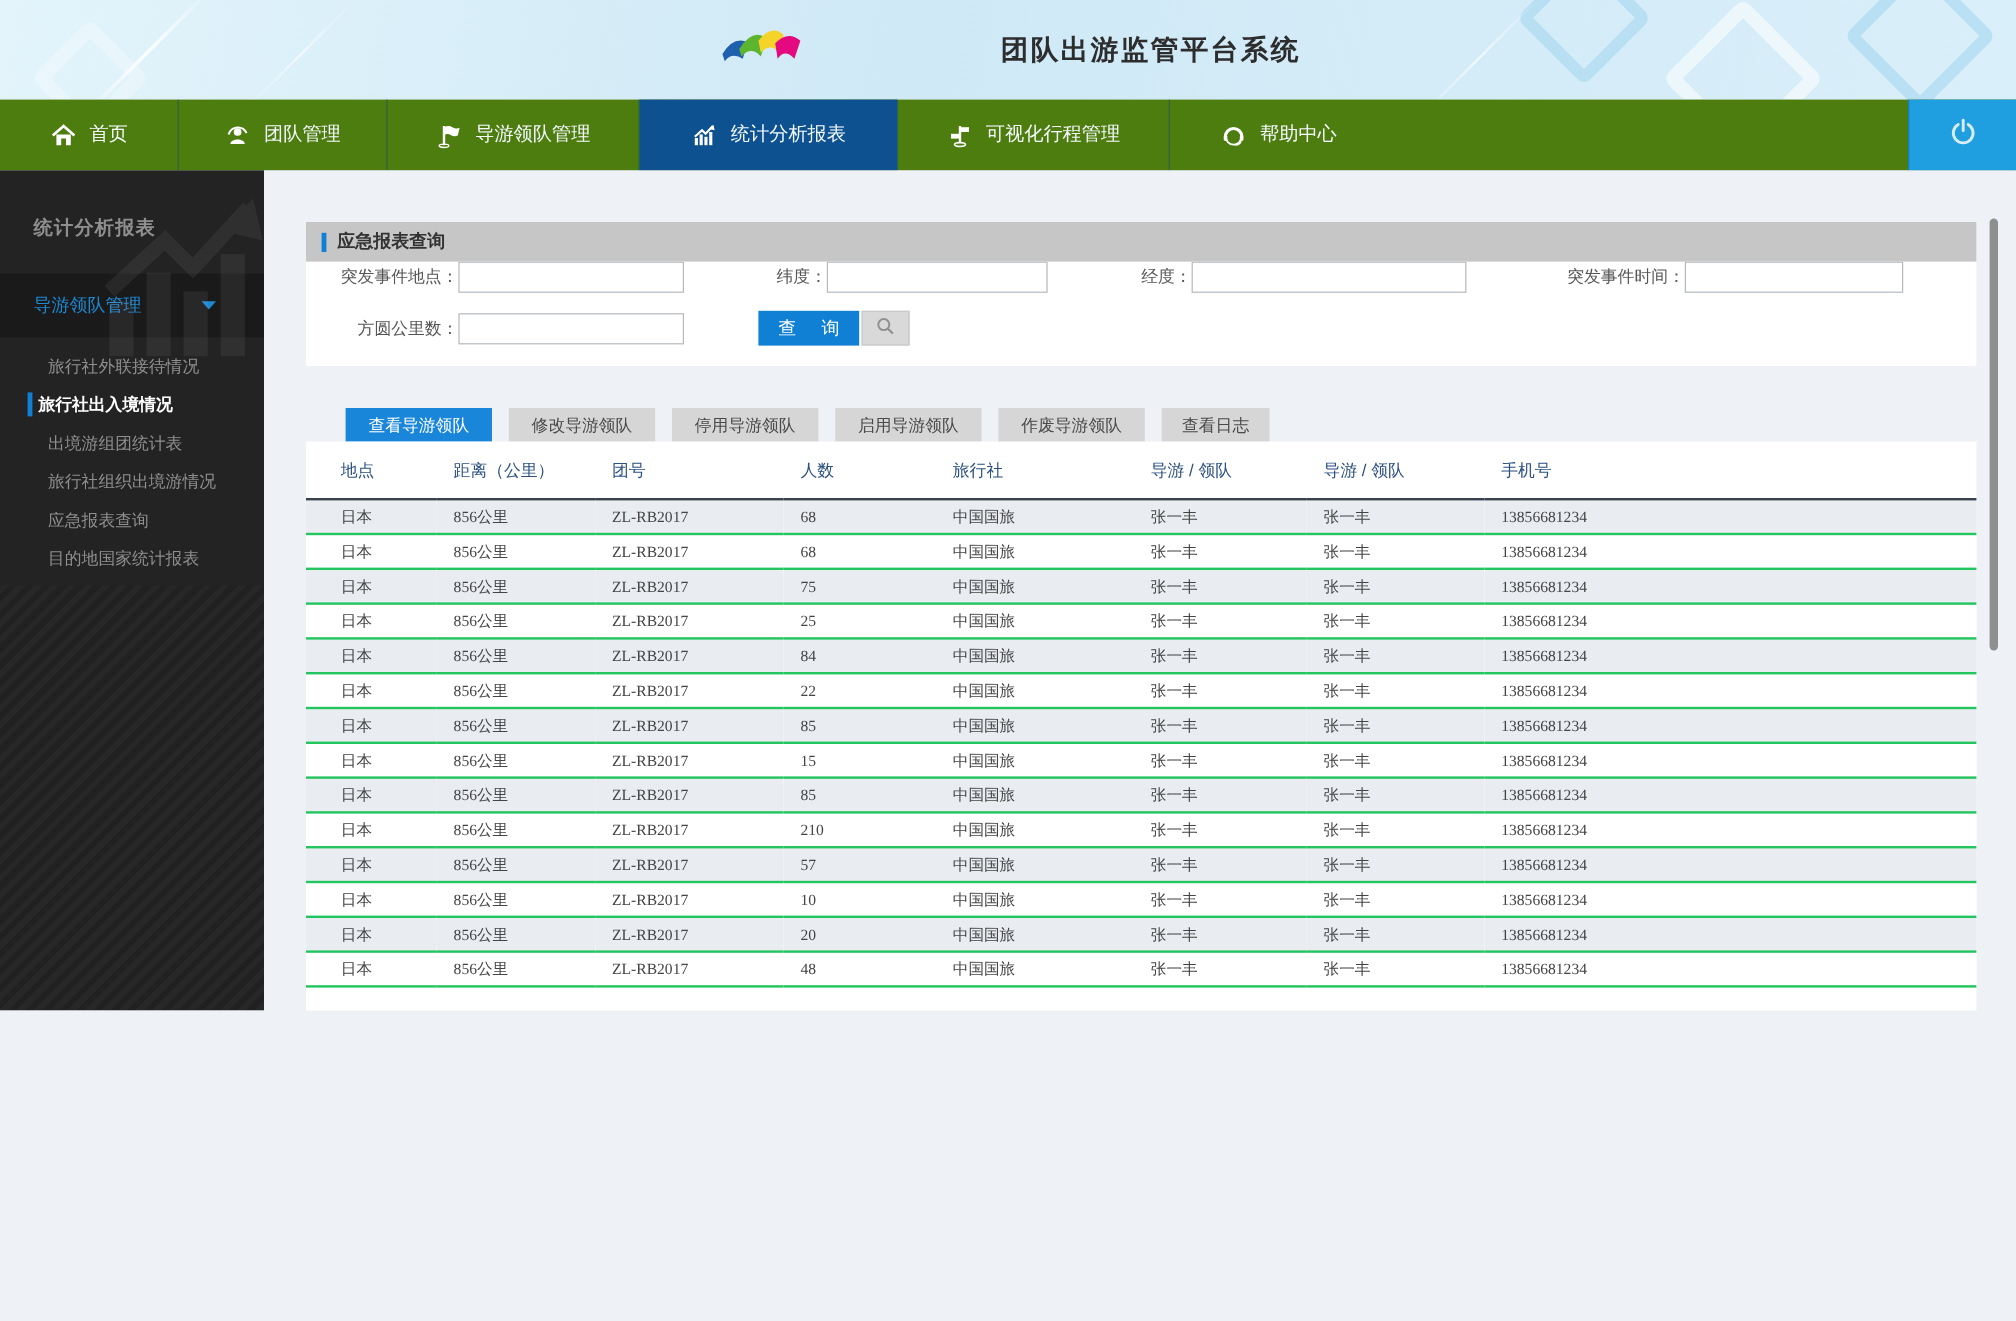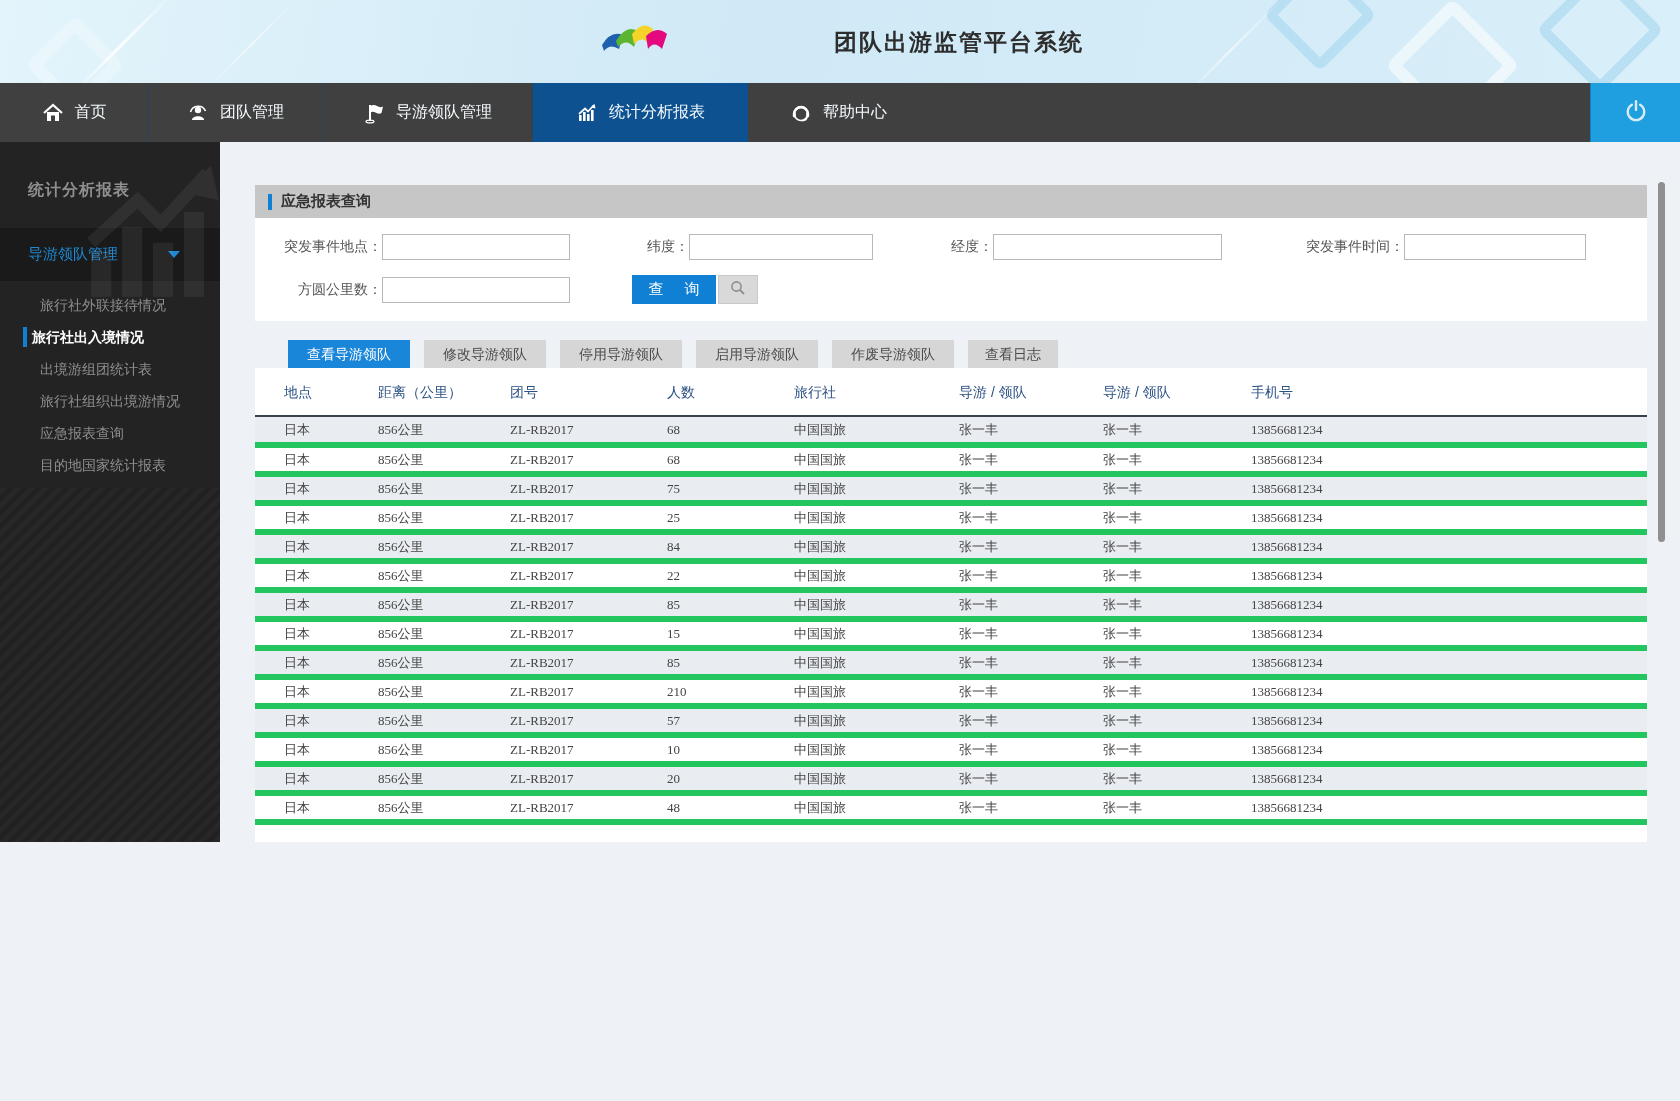--- a/index.html
+++ b/index.html
@@ -12,21 +12,21 @@
     background:linear-gradient(100deg,#e3f4fb 0%,#cfe9f6 45%,#d9effa 100%); overflow:hidden; }
   .deco { position:absolute; pointer-events:none; }
   .deco.sq { border:12px solid rgba(255,255,255,.55); transform:rotate(45deg); border-radius:8px; }
   .deco.sq2 { border:10px solid rgba(165,214,238,.6); }
   .deco.streak { background:linear-gradient(180deg,rgba(255,255,255,0),rgba(255,255,255,.9),rgba(255,255,255,0)); transform:rotate(45deg); }
   .app-logo { position:absolute; left:596px; top:13px; }
   .app-title { position:absolute; left:959px; top:50%; transform:translate(-50%,-50%);
     font-size:23px; font-weight:bold; color:#2d2d2d; letter-spacing:2px; white-space:nowrap; }
 
   
-  .navbar { position:absolute; top:83px; left:0; width:100%; height:59px; background:#404040;
+  .navbar { position:absolute; top:83px; left:0; width:100%; height:59px; background:#4d7c0f;
     display:flex; align-items:stretch; box-shadow:0 2px 3px rgba(0,0,0,.18); }
   .nav-item { display:flex; align-items:center; justify-content:center; gap:11px;
     color:#f4fafd; font-size:16px; cursor:pointer; border-right:1px solid rgba(9,70,130,.45); white-space:nowrap; }
   .nav-item.active { background:#0d5190; border-right:none; }
   .nav-ico { display:inline-flex; }
   .nav-spacer { flex:1; }
   .nav-power { width:90px; background:#1f9fe0; display:flex; align-items:center; justify-content:center;
     cursor:pointer; border-left:1px solid rgba(9,70,130,.35); }
 
   
@@ -48,21 +48,21 @@
 
   
   .content { position:absolute; top:142px; left:220px; right:0; bottom:0; background:#eef2f6; }
   .card { background:#ffffff; }
   .form-card { position:absolute; top:43px; left:35px; width:1392px; }
   .panel-head { height:33px; background:#c6c6c6; display:flex; align-items:center; }
   .panel-accent { width:4px; height:16px; background:#1080d4; margin:0 9px 0 13px; }
   .panel-title { font-size:15px; font-weight:bold; color:#333; }
   .form-body { padding:0 0 17px 25px; }
   .f-row { display:flex; align-items:center; }
-  .f-row.r1 { margin-top:16px; }
+  .f-row.r1 { }
   .f-row.r2 { margin-top:15px; }
   .f-label { display:inline-block; text-align:right; color:#555; font-size:14px; white-space:nowrap; }
   .f-input { height:26px; border:1px solid #b5b9be; background:#fff; font-size:13px; padding:0 6px; outline:none; }
   .btn-search { width:84px; height:29px; margin-left:62px; background:#1080d4; color:#fff;
     border:none; font-size:15px; letter-spacing:6px; cursor:pointer; padding-left:6px;font-family:Liberation Mono, monospace; }
   .btn-mag { width:40px; height:29px; margin-left:2px; background:#d9d9d9; border:1px solid #c9c9c9;
     display:flex; align-items:center; justify-content:center; cursor:pointer; }
 
   
   .tabs { position:absolute; top:198px; left:68px; display:flex; }
@@ -72,21 +72,21 @@
   .tab.last { width:90px; }
 
   
   .table-card { position:absolute; top:226px; left:35px; width:1392px; height:548px; }
   table { width:100%; border-collapse:collapse; table-layout:fixed; }
   th { text-align:left; font-size:14px; color:#2b5082; font-weight:normal;
     padding:16px 0 13px 14px; border-bottom:2px solid #39414d; white-space:nowrap; }
   td { height:29px; padding:0 0 0 14px; font-size:13px; color:#444;
     font-family:"Liberation Serif", serif; white-space:nowrap; }
   th:first-child, td:first-child { padding-left:29px; }
-  tbody tr { border-bottom:6px solid #22c55e; background:#fff; }
+  tbody tr { border-bottom:2px solid #22c55e; background:#fff; }
   tbody tr.odd { background:#e9edf2; }
 
   
   .pagination { position:absolute; right:39px; bottom:18px; display:flex; align-items:center; font-size:13px; color:#333; }
   .ser { font-family:"Liberation Serif", serif; }
   .pg-total { margin-right:10px; white-space:nowrap; }
   .pg-total b { font-weight:normal; padding:0 3px; }
   .pg-btn { width:24px; height:24px; line-height:24px; text-align:center; background:#e8e8e8;
     color:#888; margin-left:7px; cursor:pointer; border:none; font-size:13px; }
   .pg-btn.active { background:#1080d4; color:#fff; }
@@ -161,20 +161,31 @@
         <svg width="22" height="22" viewBox="0 0 22 22">
             <rect x="3" y="13" width="2.6" height="6" fill="#fff"></rect>
             <rect x="7" y="10" width="2.6" height="9" fill="#fff"></rect>
             <rect x="11" y="12" width="2.6" height="7" fill="#fff"></rect>
             <rect x="15" y="8" width="2.6" height="11" fill="#fff"></rect>
             <path d="M3 12 L9 6.5 L12 9.5 L18 3" fill="none" stroke="#fff" stroke-width="1.8"></path>
             <path d="M18.5 2 L19.5 6.5 L15 5.5 Z" fill="#fff"></path>
           </svg>
       </span>
       <span>统计分析报表</span>
+    </div>
+    <div class="nav-item" style="width:227px">
+      <span class="nav-ico">
+        <svg width="22" height="22" viewBox="0 0 22 22">
+            <line x1="11" y1="3" x2="11" y2="17" stroke="#fff" stroke-width="2"></line>
+            <rect x="11" y="4" width="7.5" height="4" fill="#fff"></rect>
+            <rect x="3.5" y="9.5" width="7.5" height="4" fill="#fff"></rect>
+            <ellipse cx="11" cy="18.5" rx="4.5" ry="1.6" fill="none" stroke="#fff" stroke-width="1.4"></ellipse>
+          </svg>
+      </span>
+      <span>可视化行程管理</span>
     </div>
     <div class="nav-item" style="width:181px; border-right:none;">
       <span class="nav-ico">
         <svg width="22" height="22" viewBox="0 0 22 22">
             <circle cx="11" cy="12" r="6.5" fill="none" stroke="#fff" stroke-width="1.5"></circle>
             <path d="M4 12 a7 7 0 0 1 14 0" fill="none" stroke="#fff" stroke-width="2.4"></path>
             <rect x="2.8" y="10.5" width="3" height="5" rx="1.4" fill="#fff"></rect>
             <rect x="16.2" y="10.5" width="3" height="5" rx="1.4" fill="#fff"></rect>
             <path d="M17 15 q0 3.5 -5 3.8" fill="none" stroke="#fff" stroke-width="1.4"></path>
           </svg>

